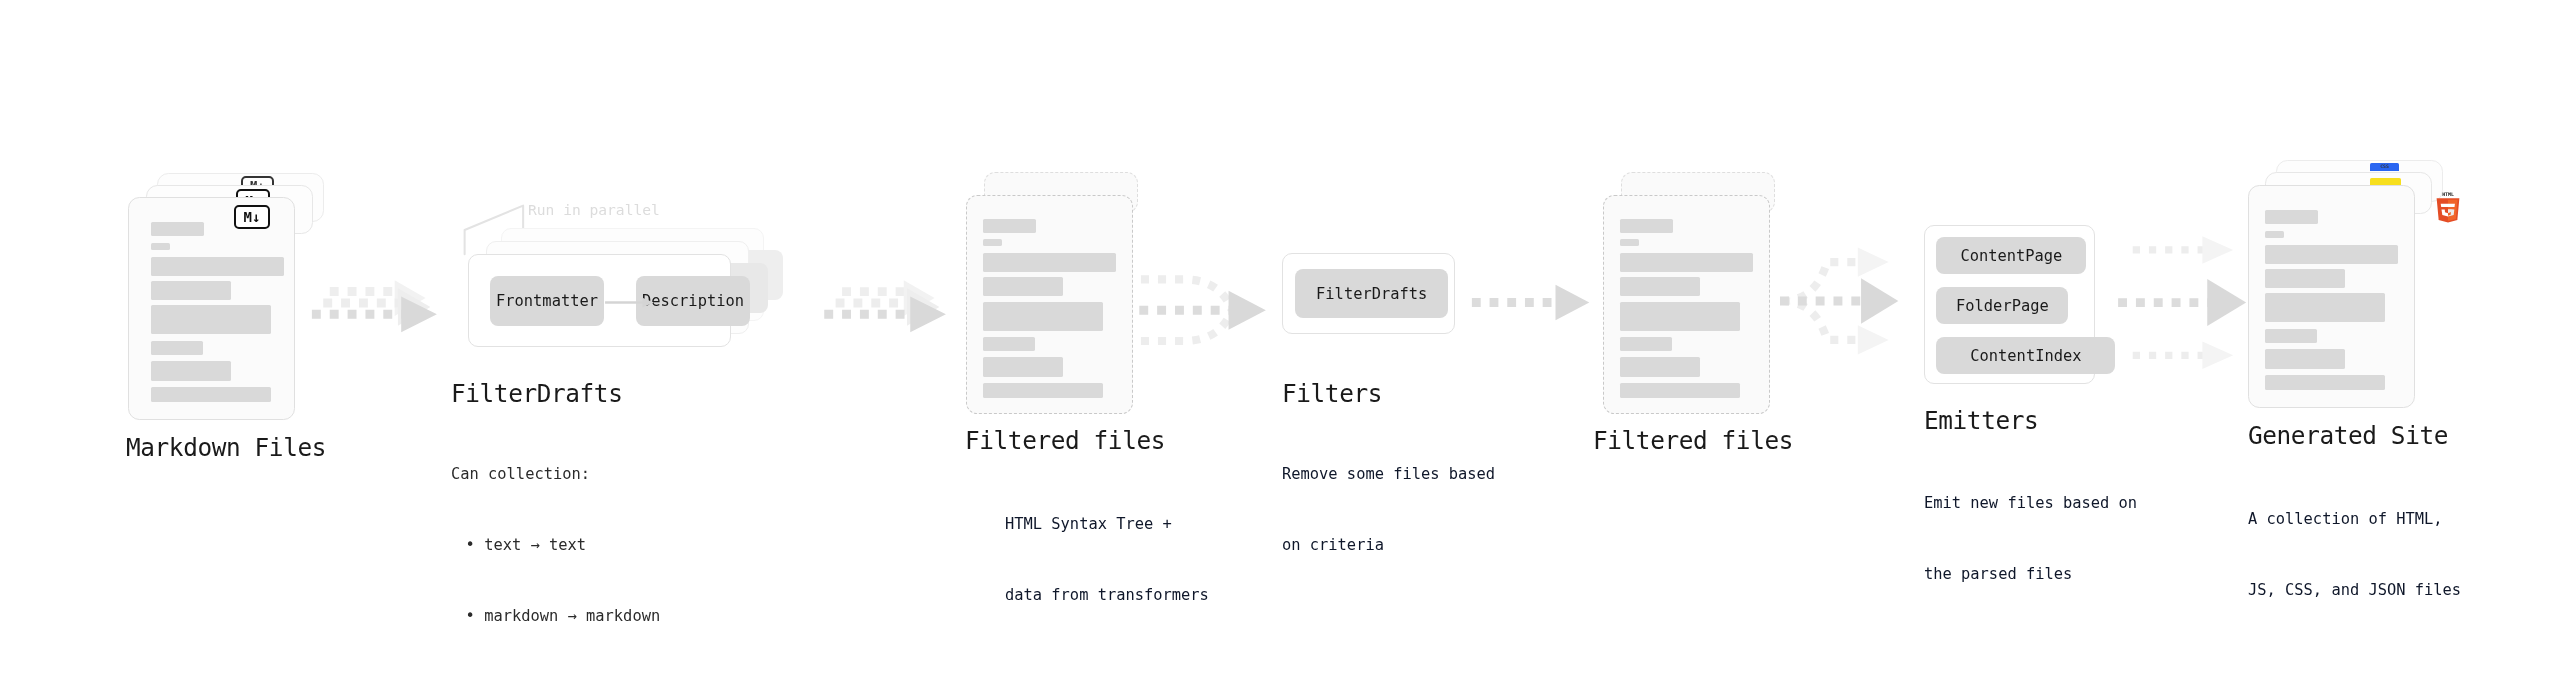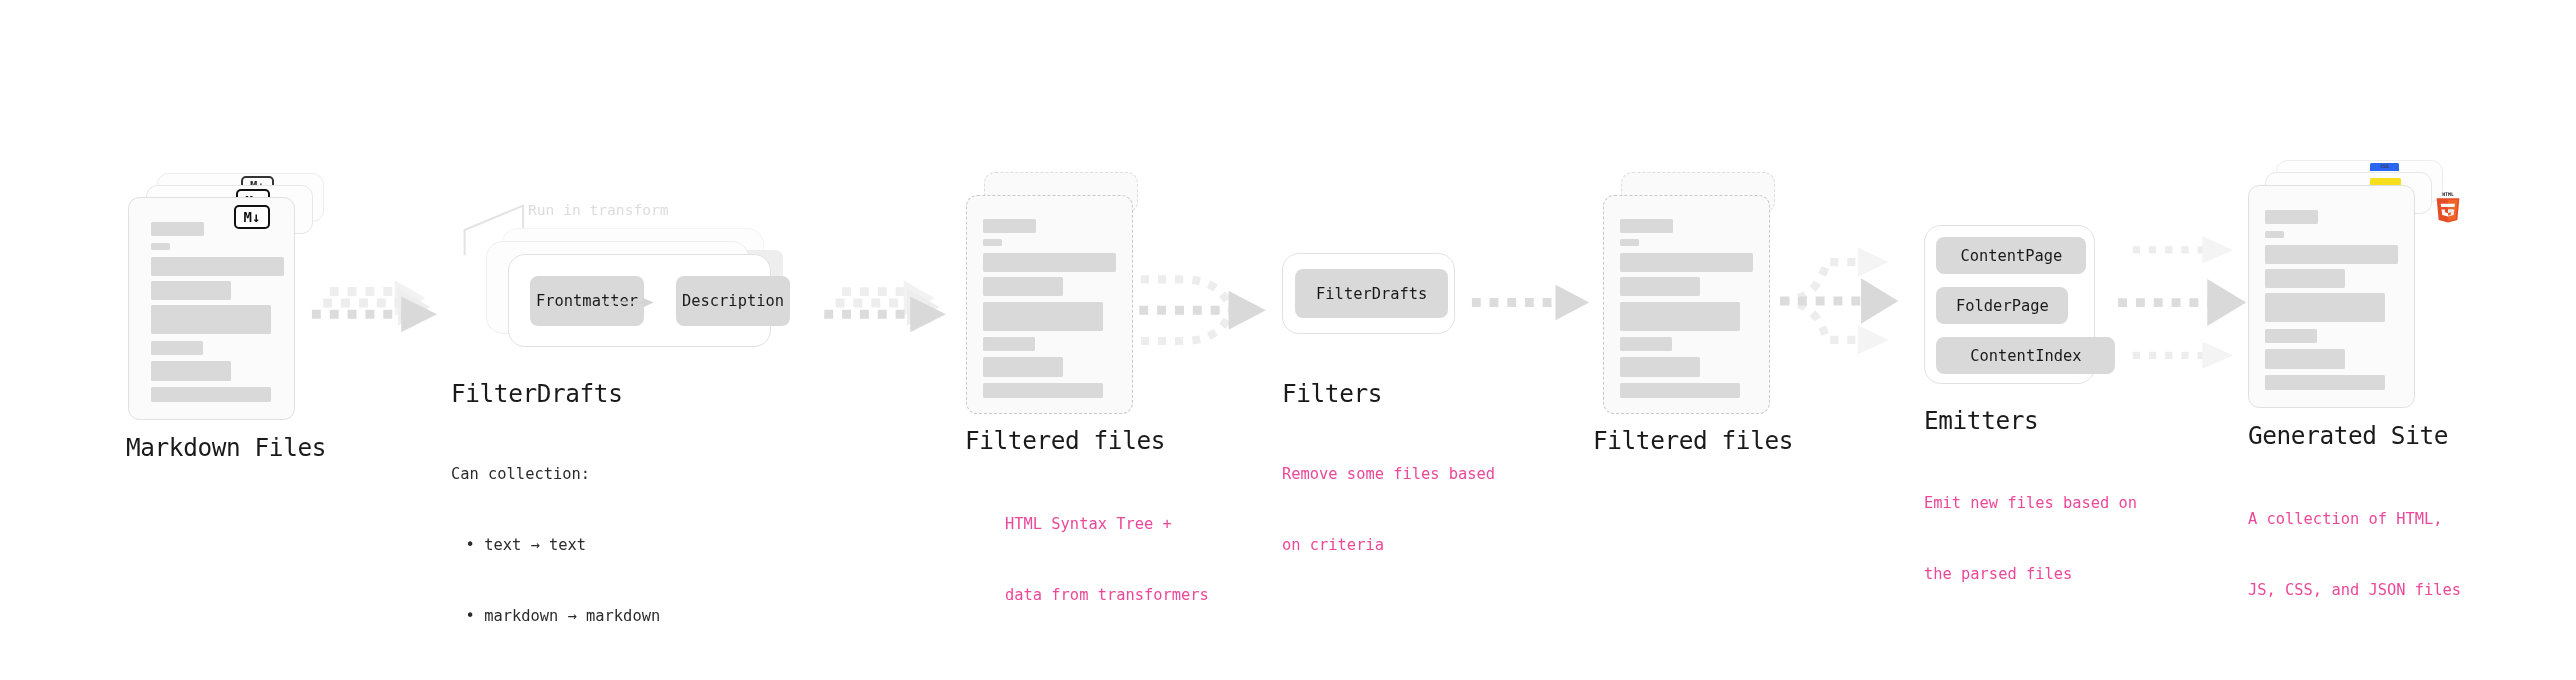--- a/index.html
+++ b/index.html
@@ -23,21 +23,21 @@
     font-size: 24.4px;
     font-weight: 400;
     color: #1a1a1a;
     letter-spacing: -0.4px;
     white-space: nowrap;
   }
   .stage-desc {
     position: absolute;
     font-size: 15.4px;
     line-height: 23.6px;
-    color: #ec4899;
+    color: #0f172a;
     white-space: pre;
   }
   .bullet-list {
     position: absolute;
     font-size: 15.4px;
     line-height: 23.6px;
     color: #2b2b2b;
     white-space: pre;
   }
   .bullet-list .bl-head { display: block; }
@@ -96,21 +96,21 @@
     background: #2965f1;
     border-radius: 1.6px;
   }
 
   
   .group-box {
     position: absolute;
     box-sizing: border-box;
     background: #ffffff;
     border: 1.6px solid #e2e2e2;
-    border-radius: 17px;
+    border-radius: 10px;
     padding-left: 24px;
   }
   .group-box.l1 { border-color: #efefef; background: #fdfdfd; }
   .group-box.l2 { border-color: #f4f4f4; background: #fdfdfd; }
 
   .pill {
     position: absolute;
     box-sizing: border-box;
     background: #d9d9d9;
     border-radius: 8.1px;
@@ -187,21 +187,21 @@
     </svg>
   </div>
 
   <div>
 
     <div class="conn" style="left:463px; top:199px;">
       <svg width="130" height="57" viewBox="0 0 160 70">
         <path d="M2 68 L2 38 L74 8 L74 36" fill="none" stroke="#e3e3e3" stroke-width="2.5" stroke-linecap="round" stroke-linejoin="round"></path>
       </svg>
     </div>
-    <div class="parallel-label" style="left:528px; top:201px;">Run in transform</div>
+    <div class="parallel-label" style="left:528px; top:201px;">Run in parallel</div>
 
     <div class="group-box l2" style="left:501px; top:228px; width:263px; height:93px;">
       <div class="pill f2" style="left:21px; top:21px; width:114px; height:50px;"></div>
       <div class="pill f2" style="left:167px; top:21px; width:114px; height:50px;"></div>
     </div>
 
     <div class="group-box l1" style="left:486px; top:241px; width:263px; height:93px;">
       <div class="pill f1" style="left:21px; top:21px; width:114px; height:50px;"></div>
       <div class="pill f1" style="left:167px; top:21px; width:114px; height:50px;"></div>
     </div>
@@ -212,21 +212,21 @@
           <line x1="0" y1="7" x2="48" y2="7"></line>
         </g>
         <polygon points="46,1 58,7 46,13" fill="#ececec"></polygon>
         <g stroke="#e6e6e6" stroke-width="3" fill="none">
           <line x1="0" y1="24" x2="48" y2="24"></line>
         </g>
         <polygon points="46,18 58,24 46,30" fill="#e6e6e6"></polygon>
       </svg>
     </div>
 
-    <div class="group-box" style="left:468px; top:254px; width:263px; height:93px;margin-left:40px;">
+    <div class="group-box" style="left:468px; top:254px; width:263px; height:93px;">
       <div class="pill" style="left:21px; top:21px; width:114px; height:50px;">
         <span>Frontmatter</span>
       </div>
       <div class="pill" style="left:167px; top:21px; width:114px; height:50px;">
         <span>Description</span>
       </div>
     </div>
 
     <div class="conn" style="left:605px; top:296px;">
       <svg width="57" height="13" viewBox="0 0 70 16">

